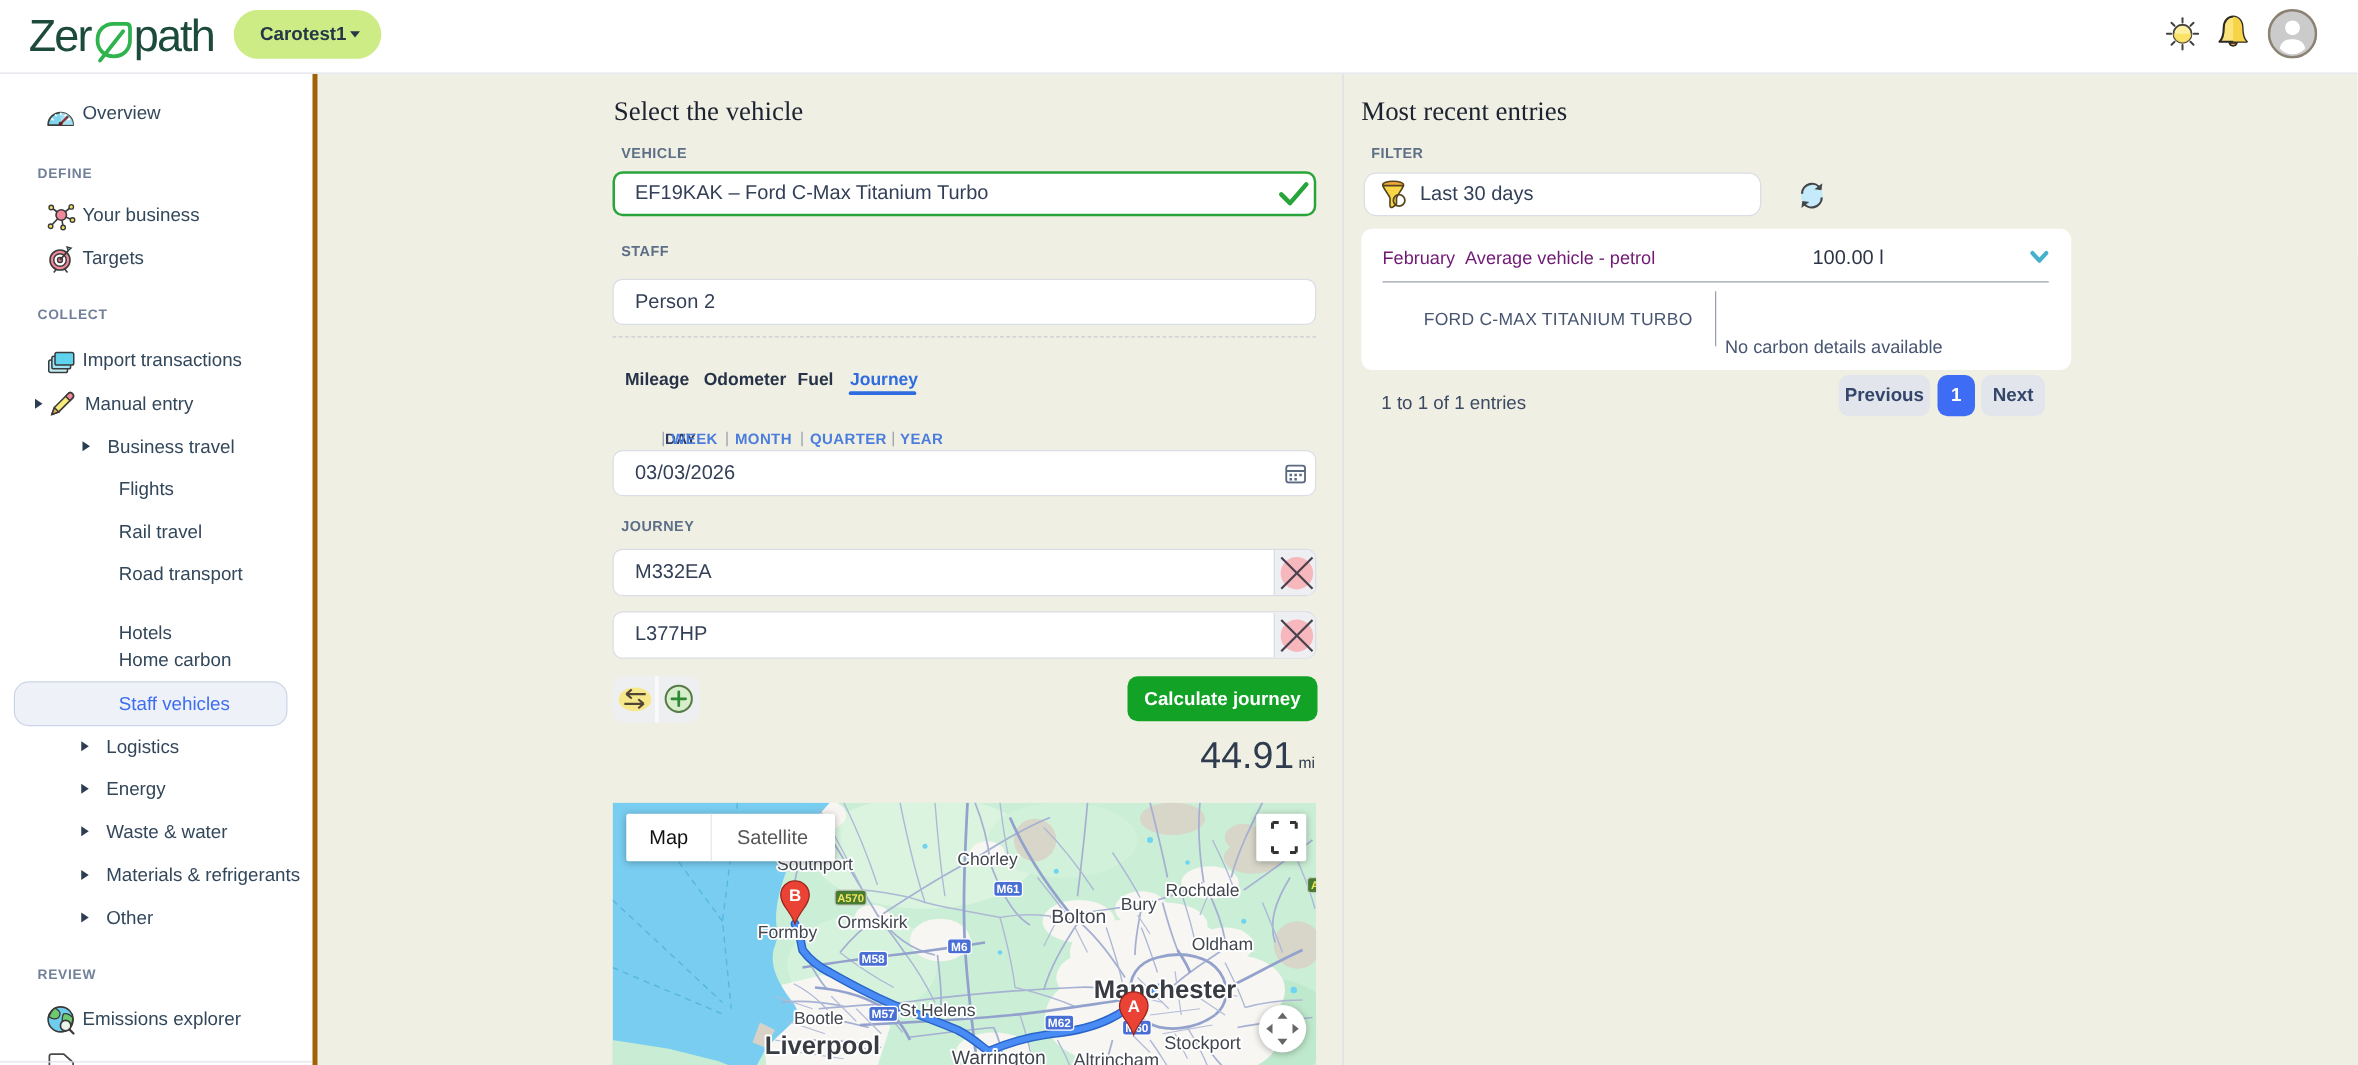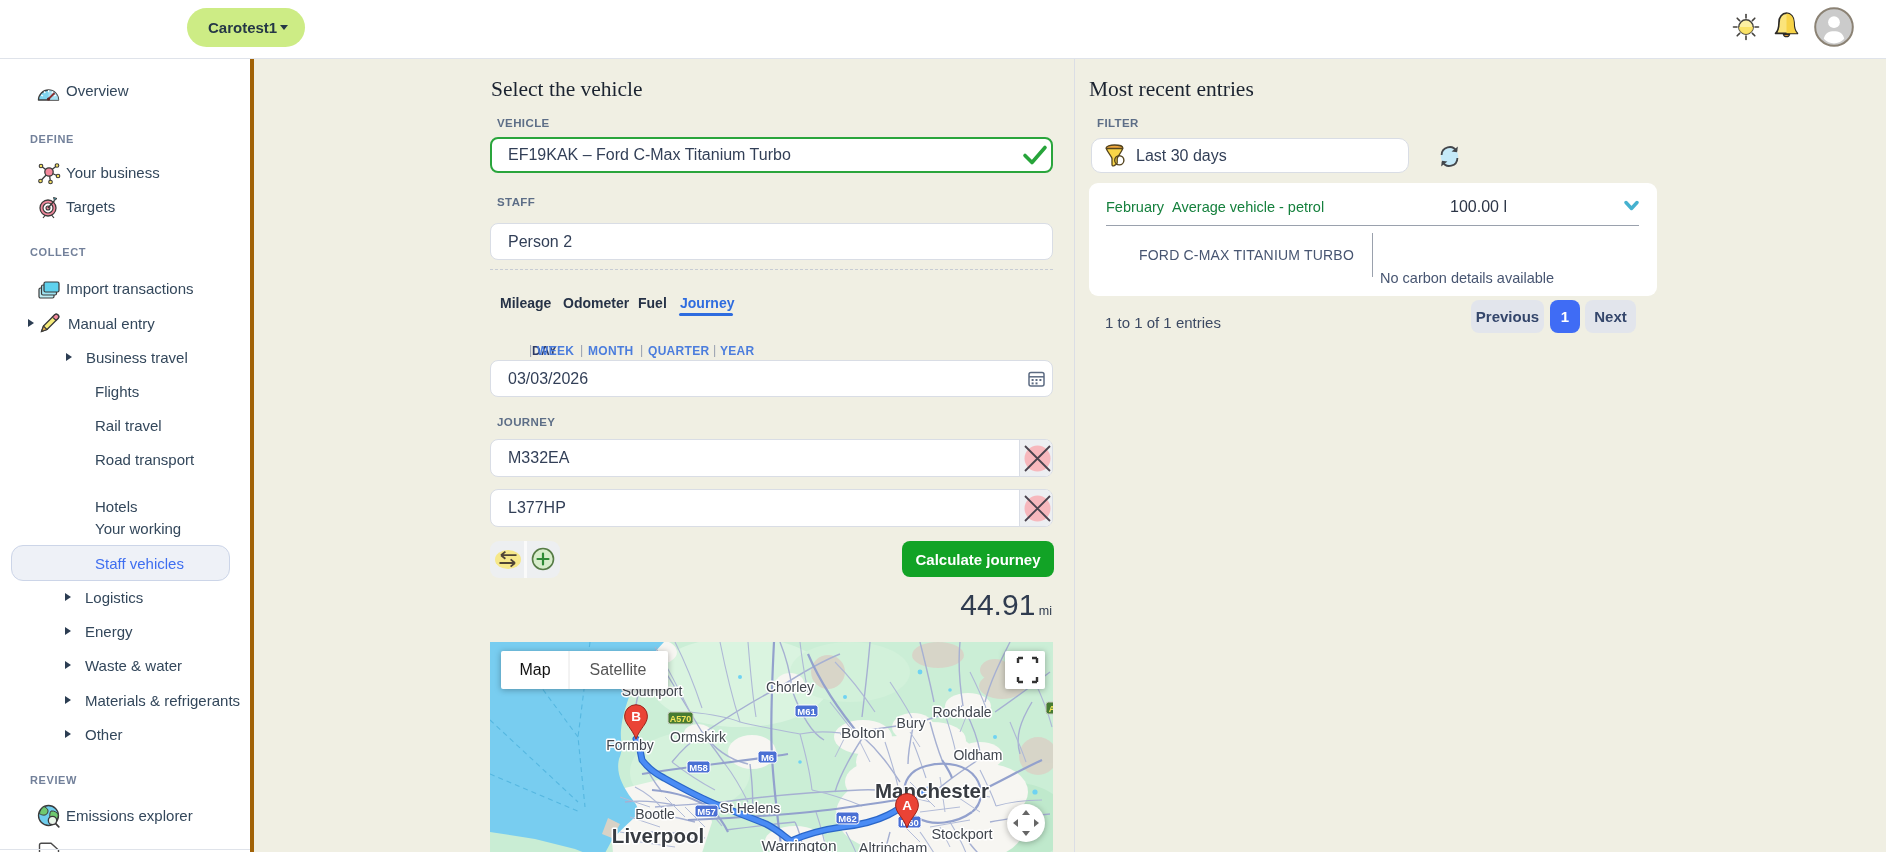--- a/index.html
+++ b/index.html
@@ -20,20 +20,28 @@
   .dlink{position:absolute;font-weight:700;font-size:12px;color:#4b7ddd;letter-spacing:.3px;}
   .dsep{position:absolute;font-size:12.5px;color:#99a1b0;}
   .pgbtn{position:absolute;height:33px;border-radius:8px;background:#e2e5ec;color:#34466b;font-weight:700;font-size:15px;display:flex;align-items:center;justify-content:center;}
 </style>
 </head>
 <body>
 <div id="main"></div>
 <div id="coldiv"></div>
 
 <div id="topbar">
+  <div class="abs" style="left:23px;top:4px;width:160px;height:50px;">
+    <span style="position:absolute;left:0;top:4px;font-size:36px;color:#1c4b3c;letter-spacing:-1.5px;">Zer</span>
+    <svg class="abs" style="left:52px;top:12px;" width="33" height="35" viewBox="0 0 33 35">
+      <path d="M16 3 C8 3 3 8.6 3 16 C3 23.4 8 29 16 29 C24 29 29 23.4 29 16 L29 6.2 C29 4.2 27.8 3 25.8 3 Z" fill="none" stroke="#2fb34f" stroke-width="3"></path>
+      <line x1="5" y1="32.5" x2="23.5" y2="9" stroke="#2fb34f" stroke-width="3" stroke-linecap="round"></line>
+    </svg>
+    <span style="position:absolute;left:84px;top:4px;font-size:36px;color:#1c4b3c;letter-spacing:-1.5px;">path</span>
+  </div>
   <div class="abs" style="left:187px;top:8px;width:118px;height:39px;background:#cdec85;border-radius:19.5px;">
     <span style="position:absolute;left:21px;top:11px;font-weight:700;font-size:15px;color:#253746;">Carotest1</span>
     <span style="position:absolute;right:17px;top:17px;width:0;height:0;border-top:5px solid #253746;border-left:4.5px solid transparent;border-right:4.5px solid transparent;"></span>
   </div>
 
   <svg class="abs" style="left:1732px;top:13px;" width="28" height="28" viewBox="0 0 28 28">
     <g stroke="#44423e" stroke-width="1.6" stroke-linecap="round">
       <line x1="14" y1="1.5" x2="14" y2="5"></line>
         <line x1="14" y1="23" x2="14" y2="26.5"></line>
       <line x1="1.5" y1="14" x2="5" y2="14"></line>
@@ -120,21 +128,21 @@
     <path d="M17.5 4 C18.5 3 20 3 21 4 C22 5 22 6.5 21 7.5 L19 9.5 L15.5 6 Z" fill="#f2889c" stroke="#3a3a3a" stroke-width="1.2"></path>
     <path d="M4.5 20.5 L6.5 15 L10 18.5 Z" fill="#e8b24c" stroke="#3a3a3a" stroke-width="1.2"></path>
   </svg>
   <div class="sitem" style="left:68px;top:256px;">Manual entry</div>
   <div class="caret" style="left:66px;top:294px;"></div>
   <div class="sitem" style="left:86px;top:290px;">Business travel</div>
   <div class="sitem" style="left:95px;top:324px;">Flights</div>
   <div class="sitem" style="left:95px;top:358px;">Rail travel</div>
   <div class="sitem" style="left:95px;top:392px;">Road transport</div>
   <div class="sitem" style="left:95px;top:439px;">Hotels</div>
-  <div class="sitem" style="left:95px;top:461px;">Your working</div>
+  <div class="sitem" style="left:95px;top:461px;">Home carbon</div>
   <div class="abs" style="left:11px;top:486px;width:217px;height:34px;background:#eef1f7;border:1px solid #ccd5e8;border-radius:12px;"></div>
   <div class="sitem" style="left:95px;top:496px;color:#3e6ef0;">Staff vehicles</div>
   <div class="caret" style="left:65px;top:534px;"></div>
   <div class="sitem" style="left:85px;top:530px;">Logistics</div>
   <div class="caret" style="left:65px;top:568px;"></div>
   <div class="sitem" style="left:85px;top:564px;">Energy</div>
   <div class="caret" style="left:65px;top:602px;"></div>
   <div class="sitem" style="left:85px;top:598px;">Waste &amp; water</div>
   <div class="caret" style="left:65px;top:637px;"></div>
   <div class="sitem" style="left:85px;top:633px;">Materials &amp; refrigerants</div>
@@ -477,21 +485,21 @@
 </svg>
 <svg class="abs" style="left:1437px;top:144px;" width="25" height="25" viewBox="0 0 25 25">
   <circle cx="12.5" cy="12.5" r="8.8" fill="#c5eaf9"></circle>
   <path d="M4.6 11 A8 8 0 0 1 19.6 7.2" fill="none" stroke="#43474c" stroke-width="1.8"></path>
   <path d="M20.9 2.6 L20.1 8.2 L14.6 7.4 Z" fill="#43474c"></path>
   <path d="M20.4 14 A8 8 0 0 1 5.4 17.8" fill="none" stroke="#43474c" stroke-width="1.8"></path>
   <path d="M4.1 22.4 L4.9 16.8 L10.4 17.6 Z" fill="#43474c"></path>
 </svg>
 
 <div class="abs" style="left:1089px;top:183px;width:568px;height:113px;background:#fff;border-radius:9px;"></div>
-<div class="abs" style="left:1106px;top:199px;font-size:14.5px;color:#15803d;">February&nbsp;&nbsp;Average vehicle - petrol</div>
+<div class="abs" style="left:1106px;top:199px;font-size:14.5px;color:#701a75;">February&nbsp;&nbsp;Average vehicle - petrol</div>
 <div class="abs" style="left:1450px;top:198px;width:167px;text-align:left;font-size:16px;color:#2c3547;">100.00 l</div>
 <svg class="abs" style="left:1624px;top:200px;" width="15" height="12" viewBox="0 0 15 12">
   <path d="M2 2.5 L7.5 8.5 L13 2.5" fill="none" stroke="#45b1cf" stroke-width="3.4" stroke-linecap="round" stroke-linejoin="round"></path>
 </svg>
 <div class="abs" style="left:1106px;top:225px;width:533px;height:1px;background:#9aa1ad;"></div>
 <div class="abs" style="left:1139px;top:247px;font-size:14px;color:#475571;letter-spacing:.2px;">FORD C-MAX TITANIUM TURBO</div>
 <div class="abs" style="left:1372px;top:233px;width:1px;height:44px;background:#9aa1ad;"></div>
 <div class="abs" style="left:1380px;top:238px;font-size:14.5px;color:#475571;margin-top:32px;">No carbon details available</div>
 
 <div class="abs" style="left:1105px;top:314px;font-size:15px;color:#3d4a63;">1 to 1 of 1 entries</div>

